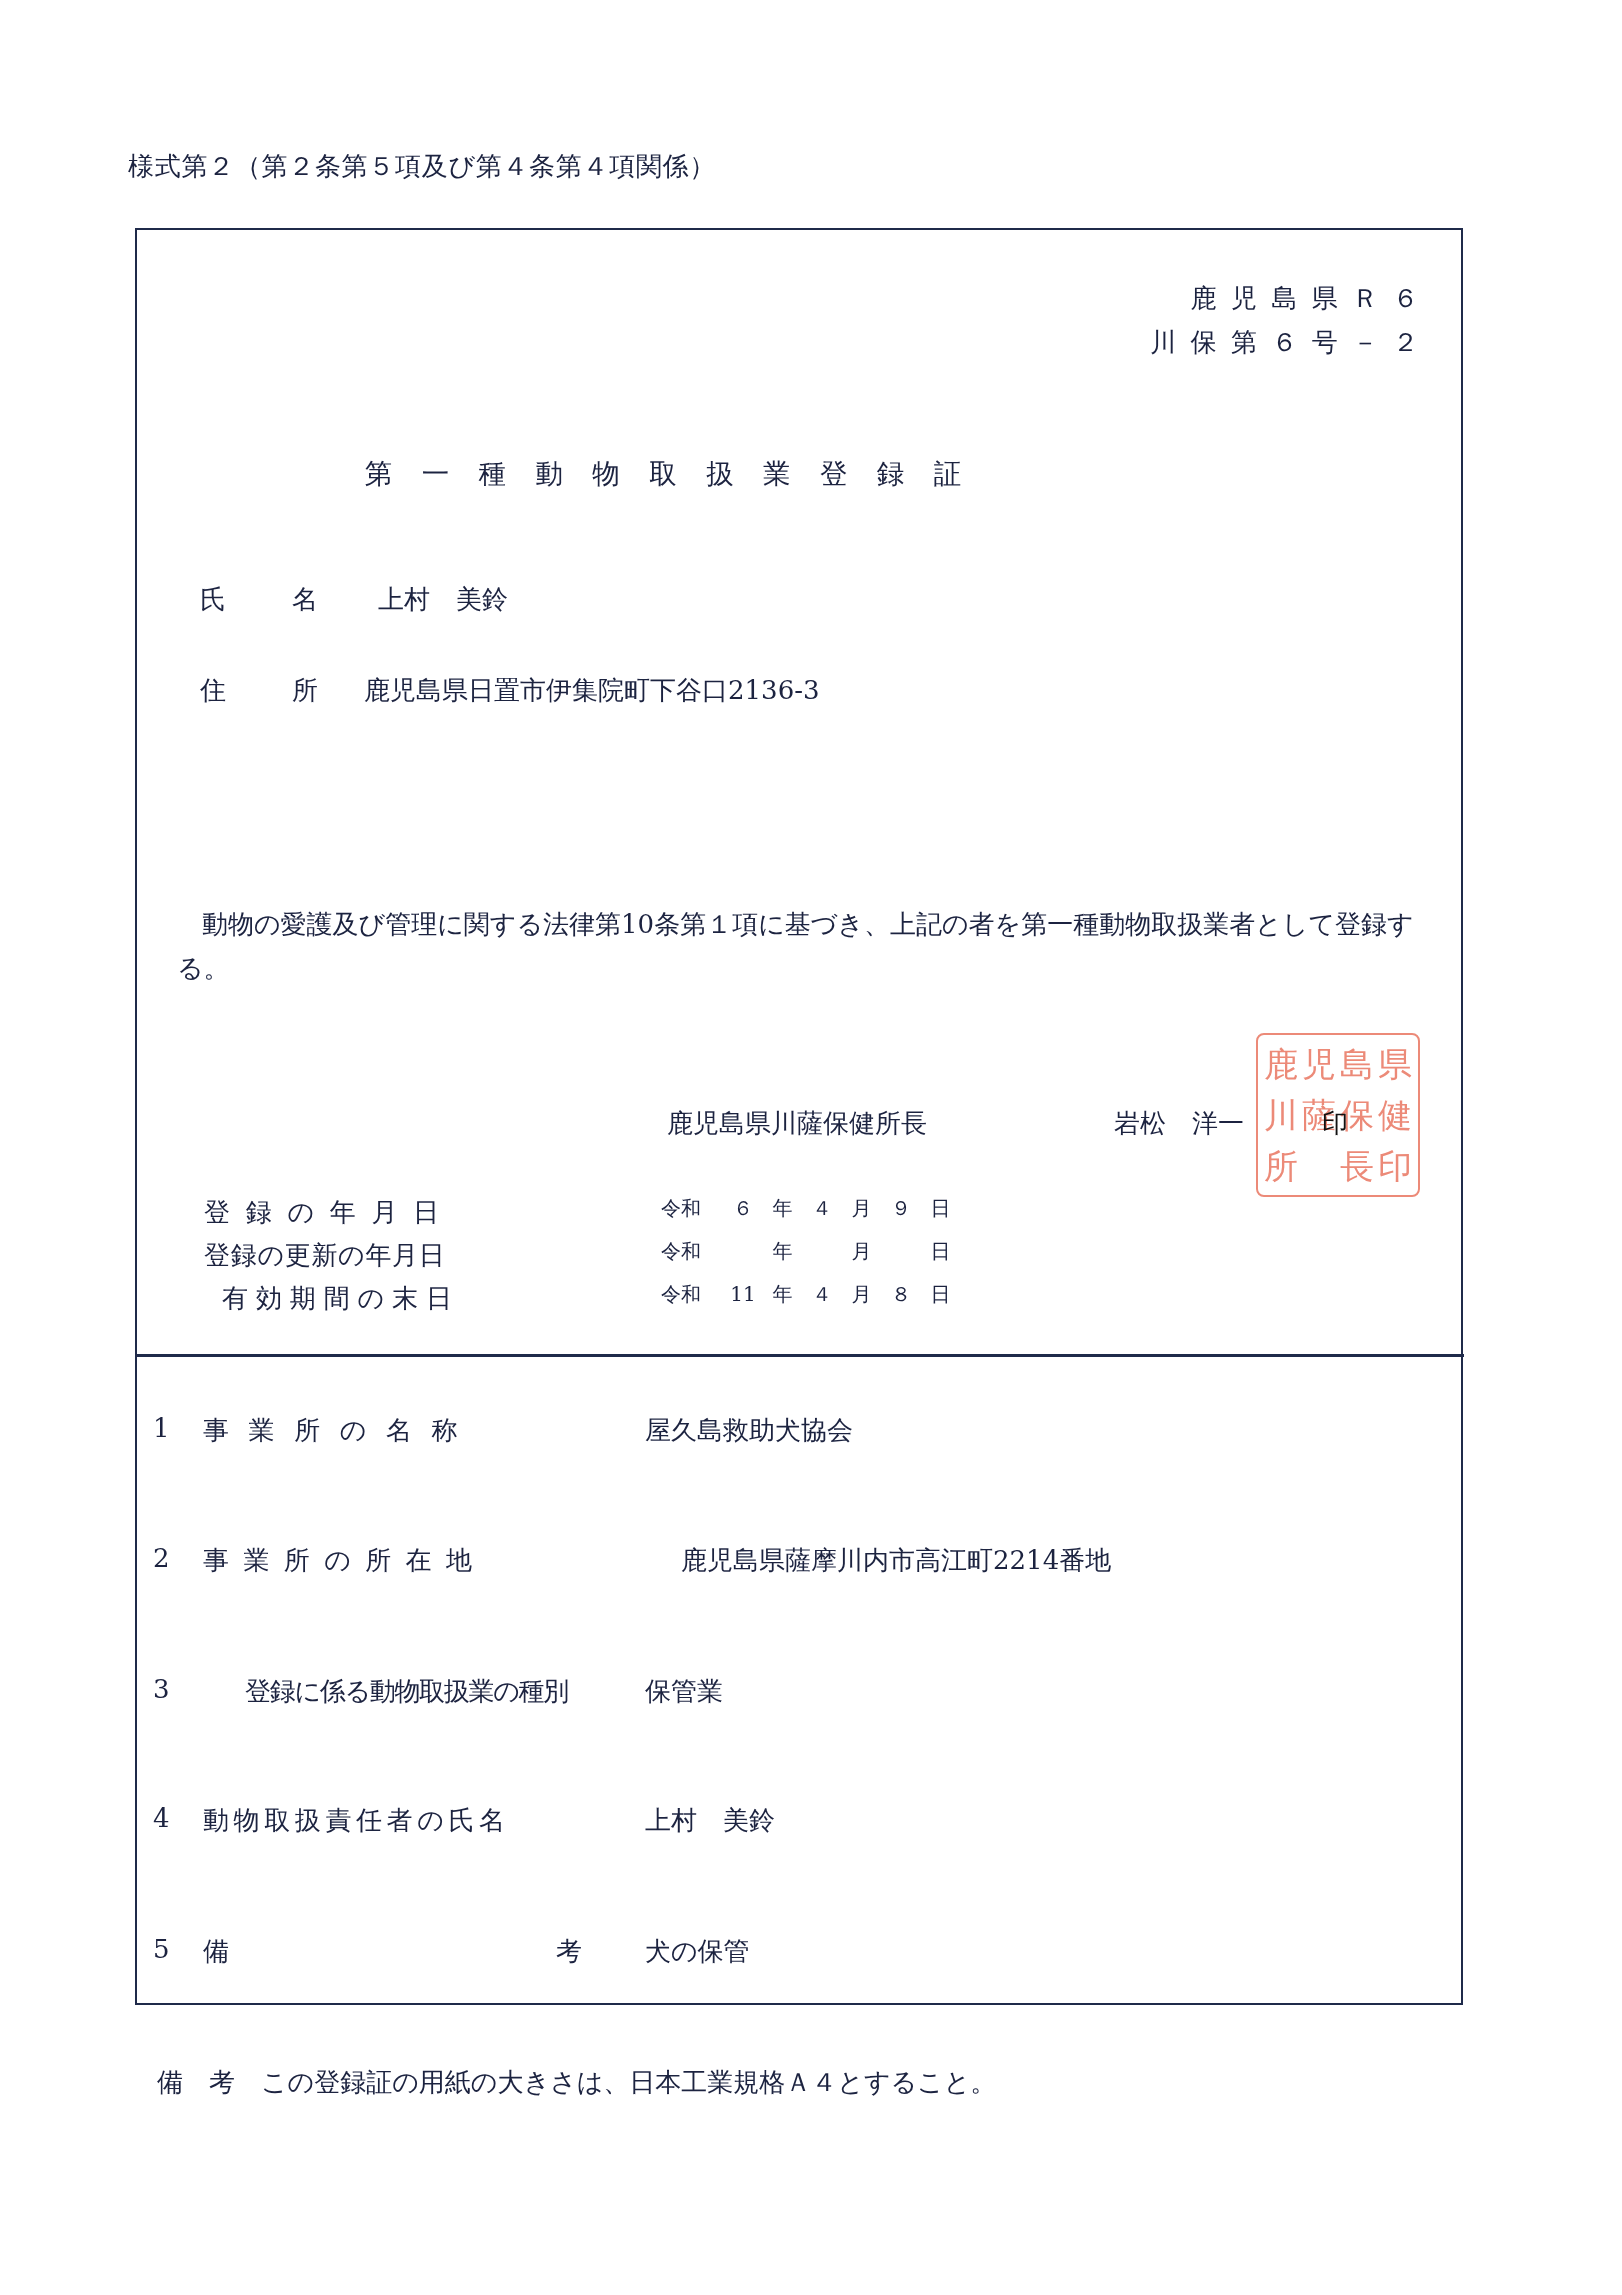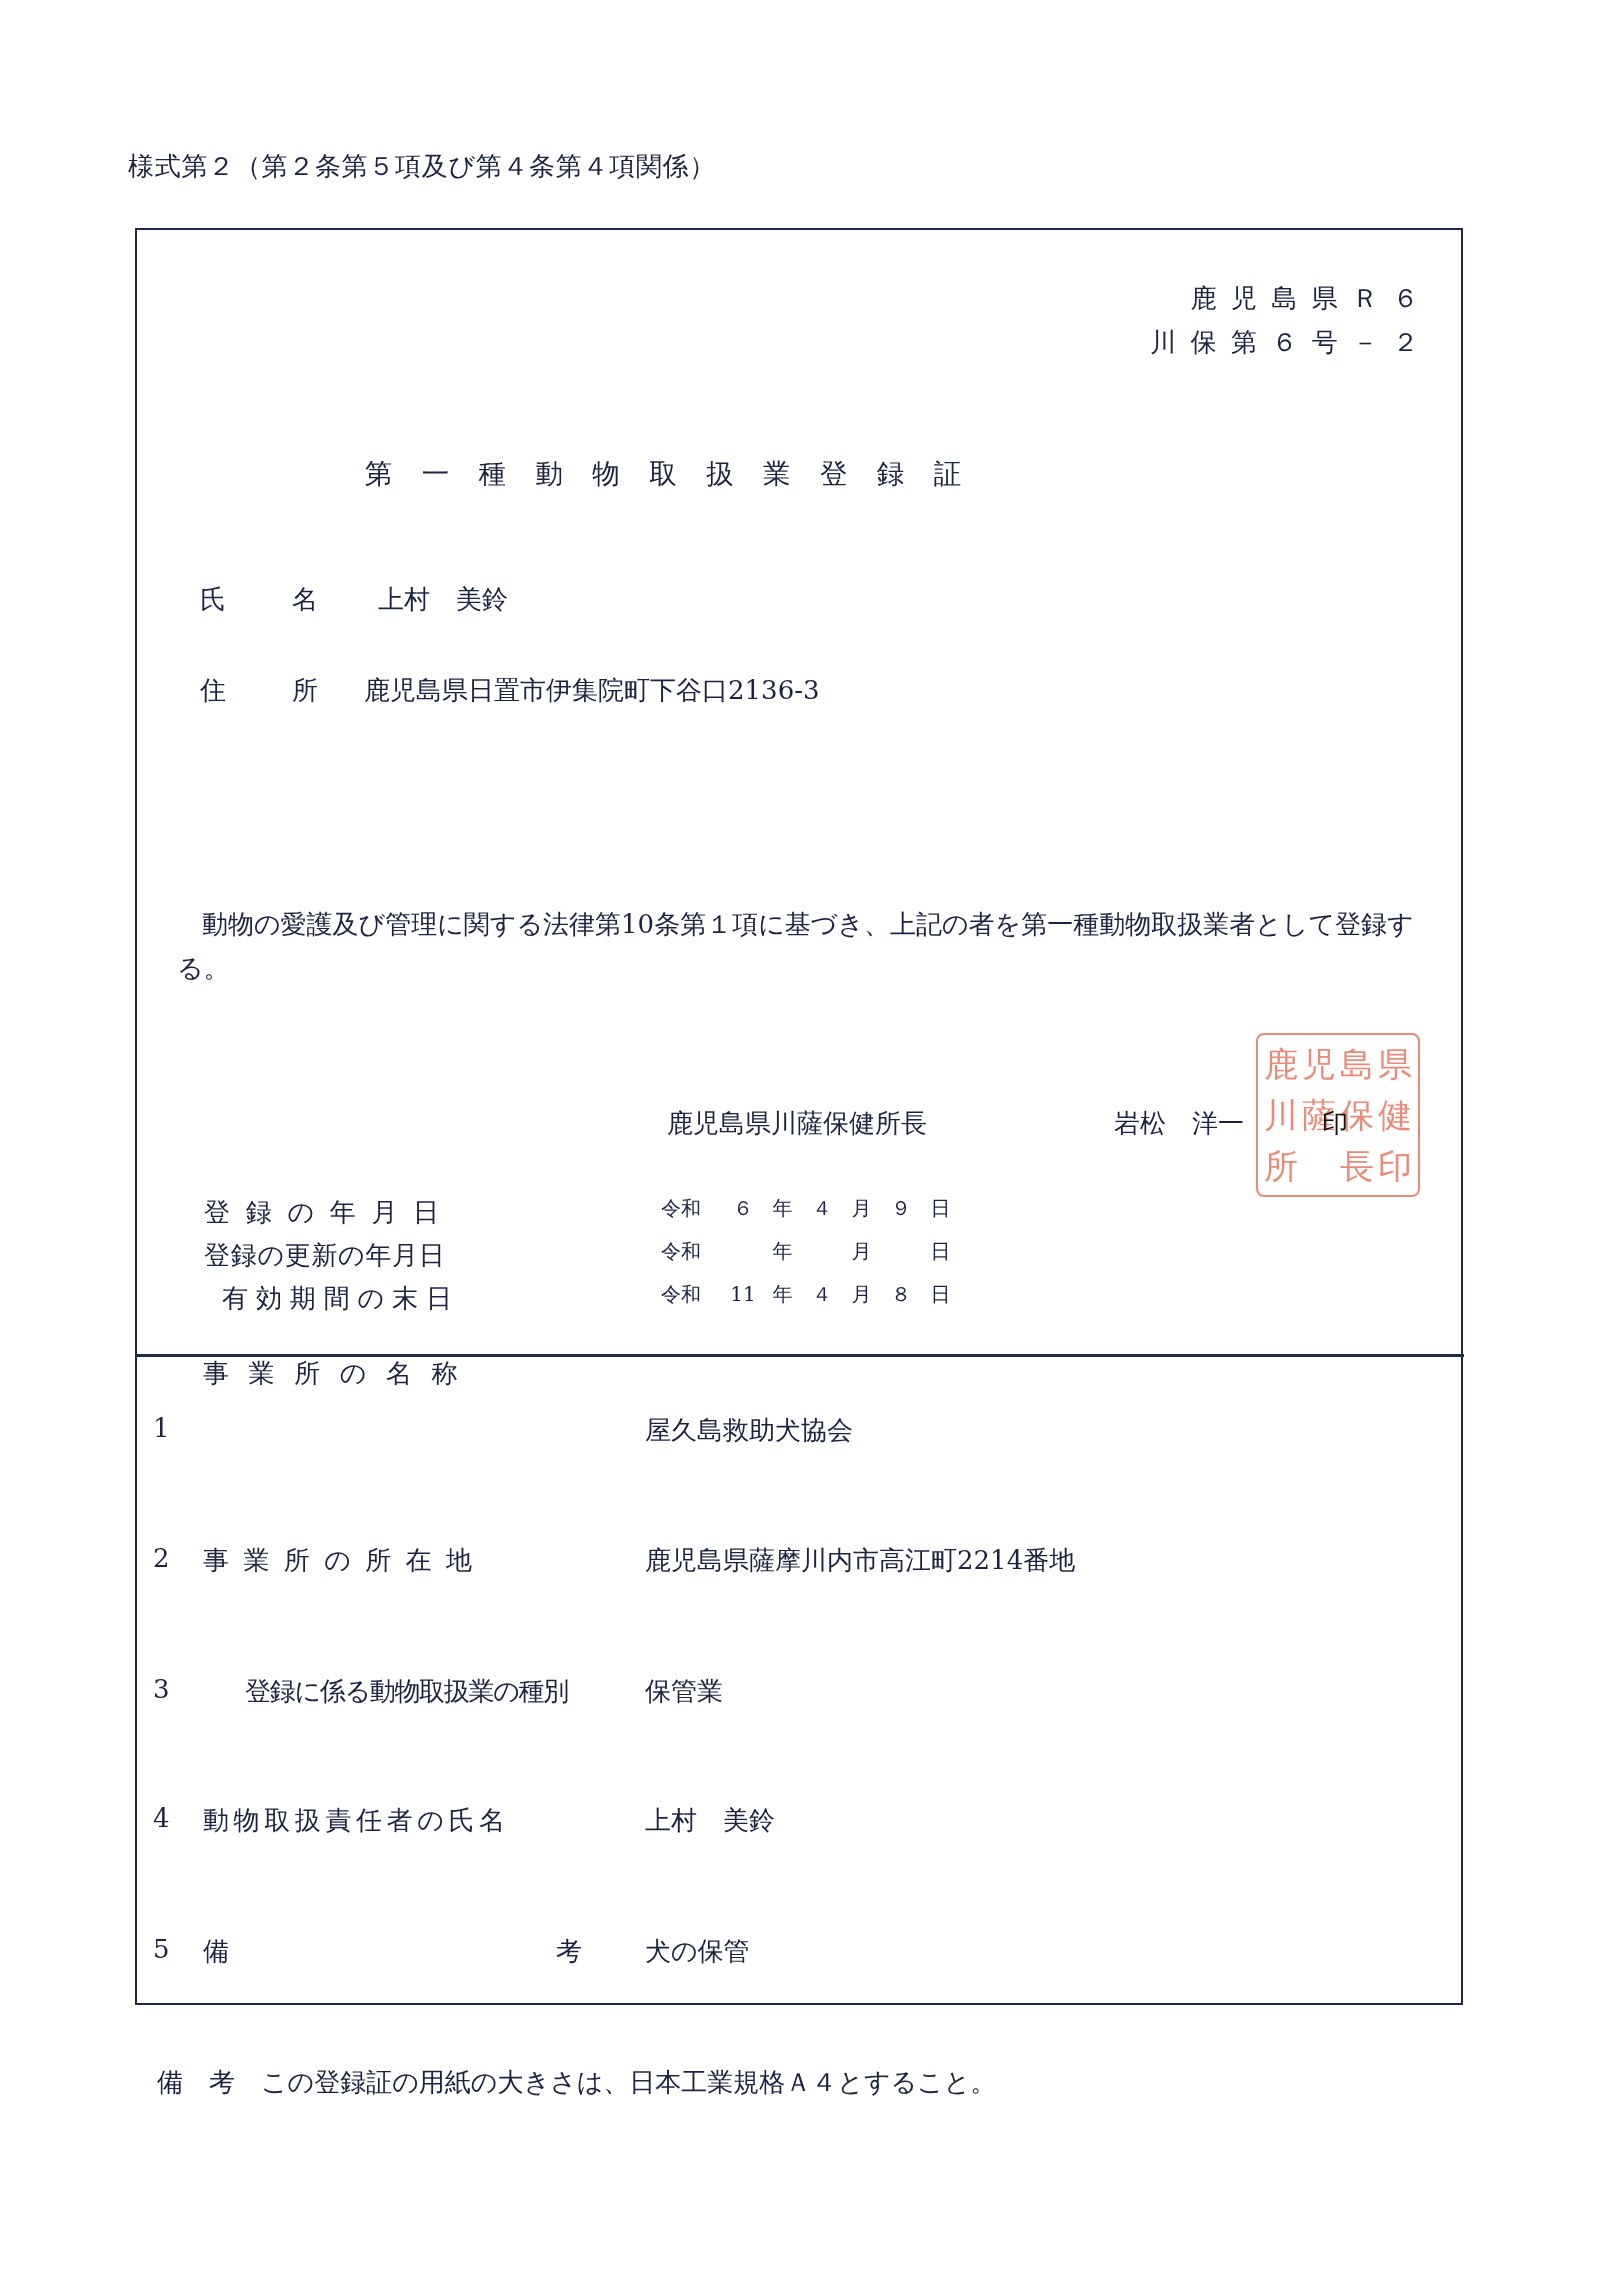--- a/index.html
+++ b/index.html
@@ -158,28 +158,28 @@
   <span class="seg" style="width:59px; text-align:left;">令和</span><span class="seg" style="width:46px;"></span><span class="seg" style="width:33px;">年</span><span class="seg" style="width:46px;"></span><span class="seg" style="width:33px;">月</span><span class="seg" style="width:46px;"></span><span class="seg" style="width:33px;">日</span>
 </div>
 
 <div class="abs date-label" style="left:222px; top:1281px; letter-spacing:7.9px;">有効期間の末日</div>
 <div class="abs date-val" style="left:661px; top:1281px;">
   <span class="seg" style="width:59px; text-align:left;">令和</span><span class="seg" style="width:46px;">11</span><span class="seg" style="width:33px;">年</span><span class="seg" style="width:46px;">４</span><span class="seg" style="width:33px;">月</span><span class="seg" style="width:46px;">８</span><span class="seg" style="width:33px;">日</span>
 </div>
 
 <div>
   <div class="abs row-num" style="top:1413px;">1</div>
-  <div class="abs row-label" style="top:1356px; letter-spacing:19.6px;">事業所の名称</div>
+  <div class="abs row-label" style="top:1413px; letter-spacing:19.6px;">事業所の名称</div>
   <div class="abs row-val" style="top:1413px;">屋久島救助犬協会</div>
 </div>
 
 <div>
   <div class="abs row-num" style="top:1543px;">2</div>
   <div class="abs row-label" style="top:1543px; letter-spacing:14.4px;">事業所の所在地</div>
-  <div class="abs row-val" style="top:1543px;">鹿児島県薩摩川内市高江町2214番地</div>
+  <div class="abs row-val" style="top:1543px;margin-left:36px;">鹿児島県薩摩川内市高江町2214番地</div>
 </div>
 
 <div>
   <div class="abs row-num" style="top:1674px;">3</div>
   <div class="abs row-label" style="top:1674px; letter-spacing:-1.3px;margin-left:42px;">登録に係る動物取扱業の種別</div>
   <div class="abs row-val" style="top:1674px;">保管業</div>
 </div>
 
 <div>
   <div class="abs row-num" style="top:1803px;">4</div>

